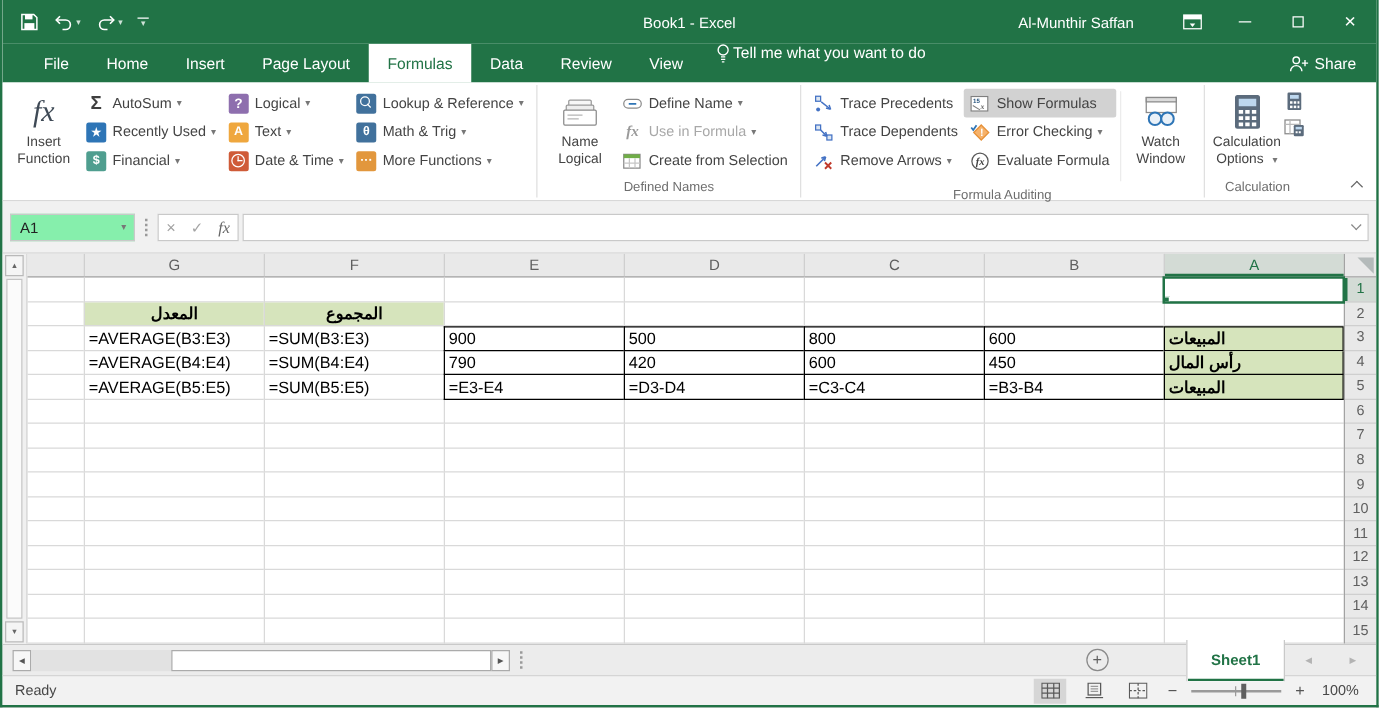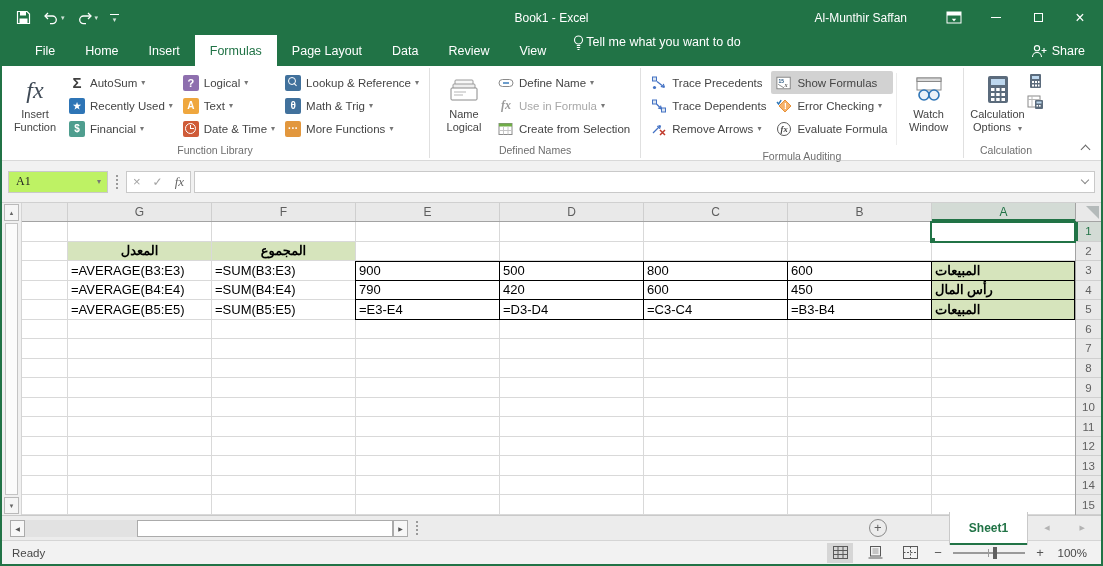--- a/index.html
+++ b/index.html
@@ -57,21 +57,21 @@
   .ic-date-time::before{content:"";width:9px;height:9px;border:1.2px solid #fff;border-radius:50%;}
   .ic-date-time::after{content:"";position:absolute;width:3px;height:3px;border-left:1.2px solid #fff;border-bottom:1.2px solid #fff;left:7px;top:4px;}
   .ic-lookup-reference{background:#41719c;}
   .ic-lookup-reference::before{content:"";width:6px;height:6px;border:1.3px solid #fff;border-radius:50%;margin:-3px 0 0 -3px;}
   .ic-lookup-reference::after{content:"";position:absolute;width:4px;height:1.4px;background:#fff;transform:rotate(45deg);left:8px;top:9px;}
   .ic-math-trig{background:#41719c;}.ic-math-trig::before{content:"θ";font-size:10px;}
   .ic-more-functions{background:#e2973d;}.ic-more-functions::before{content:"···";font-size:10px;letter-spacing:0;}
   .fx-gray{font-family:"Liberation Serif",serif;font-style:italic;font-size:12px;color:#9a9a9a;}
   
   .fxbar{height:42px;background:#f1f1f1;display:flex;align-items:center;padding:0 6px 0 6px;border-bottom:1px solid #d0d0d0;}
-  .namebox{width:100px;height:22px;background:#bef264;border:1px solid #c9c9c9;display:flex;align-items:center;font-size:12px;color:#222;font-family:Liberation Serif, serif;}
+  .namebox{width:100px;height:22px;background:#86efac;border:1px solid #c9c9c9;display:flex;align-items:center;font-size:12px;color:#222;}
   .namebox .nb-val{padding-left:7px;flex:1;}
   .nb-caret{width:16px;text-align:center;font-size:8px;color:#777;}
   .vdots{border-left:2px dotted #9a9a9a;height:14px;margin:0 8px;}
   .fxbtns{height:22px;background:#fff;border:1px solid #c9c9c9;display:flex;align-items:center;padding:0 6px;gap:12px;margin-right:3px;}
   .fxx{color:#a3a3a3;font-size:13px;}
   .fxck{color:#a3a3a3;font-size:12px;}
   .fxfx{font-family:"Liberation Serif",serif;font-style:italic;font-size:13px;color:#666;}
   .fxfield{flex:1;height:22px;background:#fff;border:1px solid #c9c9c9;display:flex;align-items:center;font-size:12px;padding-left:6px;color:#000;}
   .fx-expand{margin-left:auto;width:18px;display:flex;justify-content:center;}
   .fx-expand i{width:6px;height:6px;border-left:1.5px solid #888;border-top:1.5px solid #888;transform:rotate(225deg);margin-top:-3px;}
@@ -175,22 +175,22 @@
           <span class="closex">×</span>
         </span>
     </div>
   </div>
 
   <div class="tabbar">
     <div class="tabs" id="tabs">
         <div class="tab">File</div>
         <div class="tab">Home</div>
         <div class="tab">Insert</div>
+        <div class="tab">Page Layout</div>
         <div class="tab active">Formulas</div>
-        <div class="tab">Page Layout</div>
         <div class="tab">Data</div>
         <div class="tab">Review</div>
         <div class="tab">View</div>
       </div>
     <div class="tellme">
       <svg width="11" height="16" viewBox="0 0 11 16">
           <circle cx="5.5" cy="5" r="4" stroke="#fff" fill="none" stroke-width="1.1"></circle>
           <path d="M3.8 10.5 h3.4 M3.8 12.5 h3.4 M4.5 14.5 h2" stroke="#fff" stroke-width="1.1"></path>
         </svg>
       <span>Tell me what you want to do</span>
@@ -259,21 +259,20 @@
               <span class="lbl">Math &amp; Trig</span>
               <span class="crt">▾</span>
             </div>
             <div class="sbtn">
               <span class="ic ic-more-functions"></span>
               <span class="lbl">More Functions</span>
               <span class="crt">▾</span>
             </div>
           </div>
       </div>
-      <div class="grp-label">Function Library</div>
     </div>
     <div class="vsep"></div>
 
     <div class="grp">
       <div class="grp-body">
         <div class="bigbtn">
           <div class="bicon">
             <svg width="30" height="26" viewBox="0 0 30 26">
                 <rect x="6" y="3" width="18" height="10" rx="1" fill="#f7f7f7" stroke="#9a9a9a"></rect>
                 <rect x="4" y="7" width="22" height="10" rx="1" fill="#eee" stroke="#9a9a9a"></rect>

